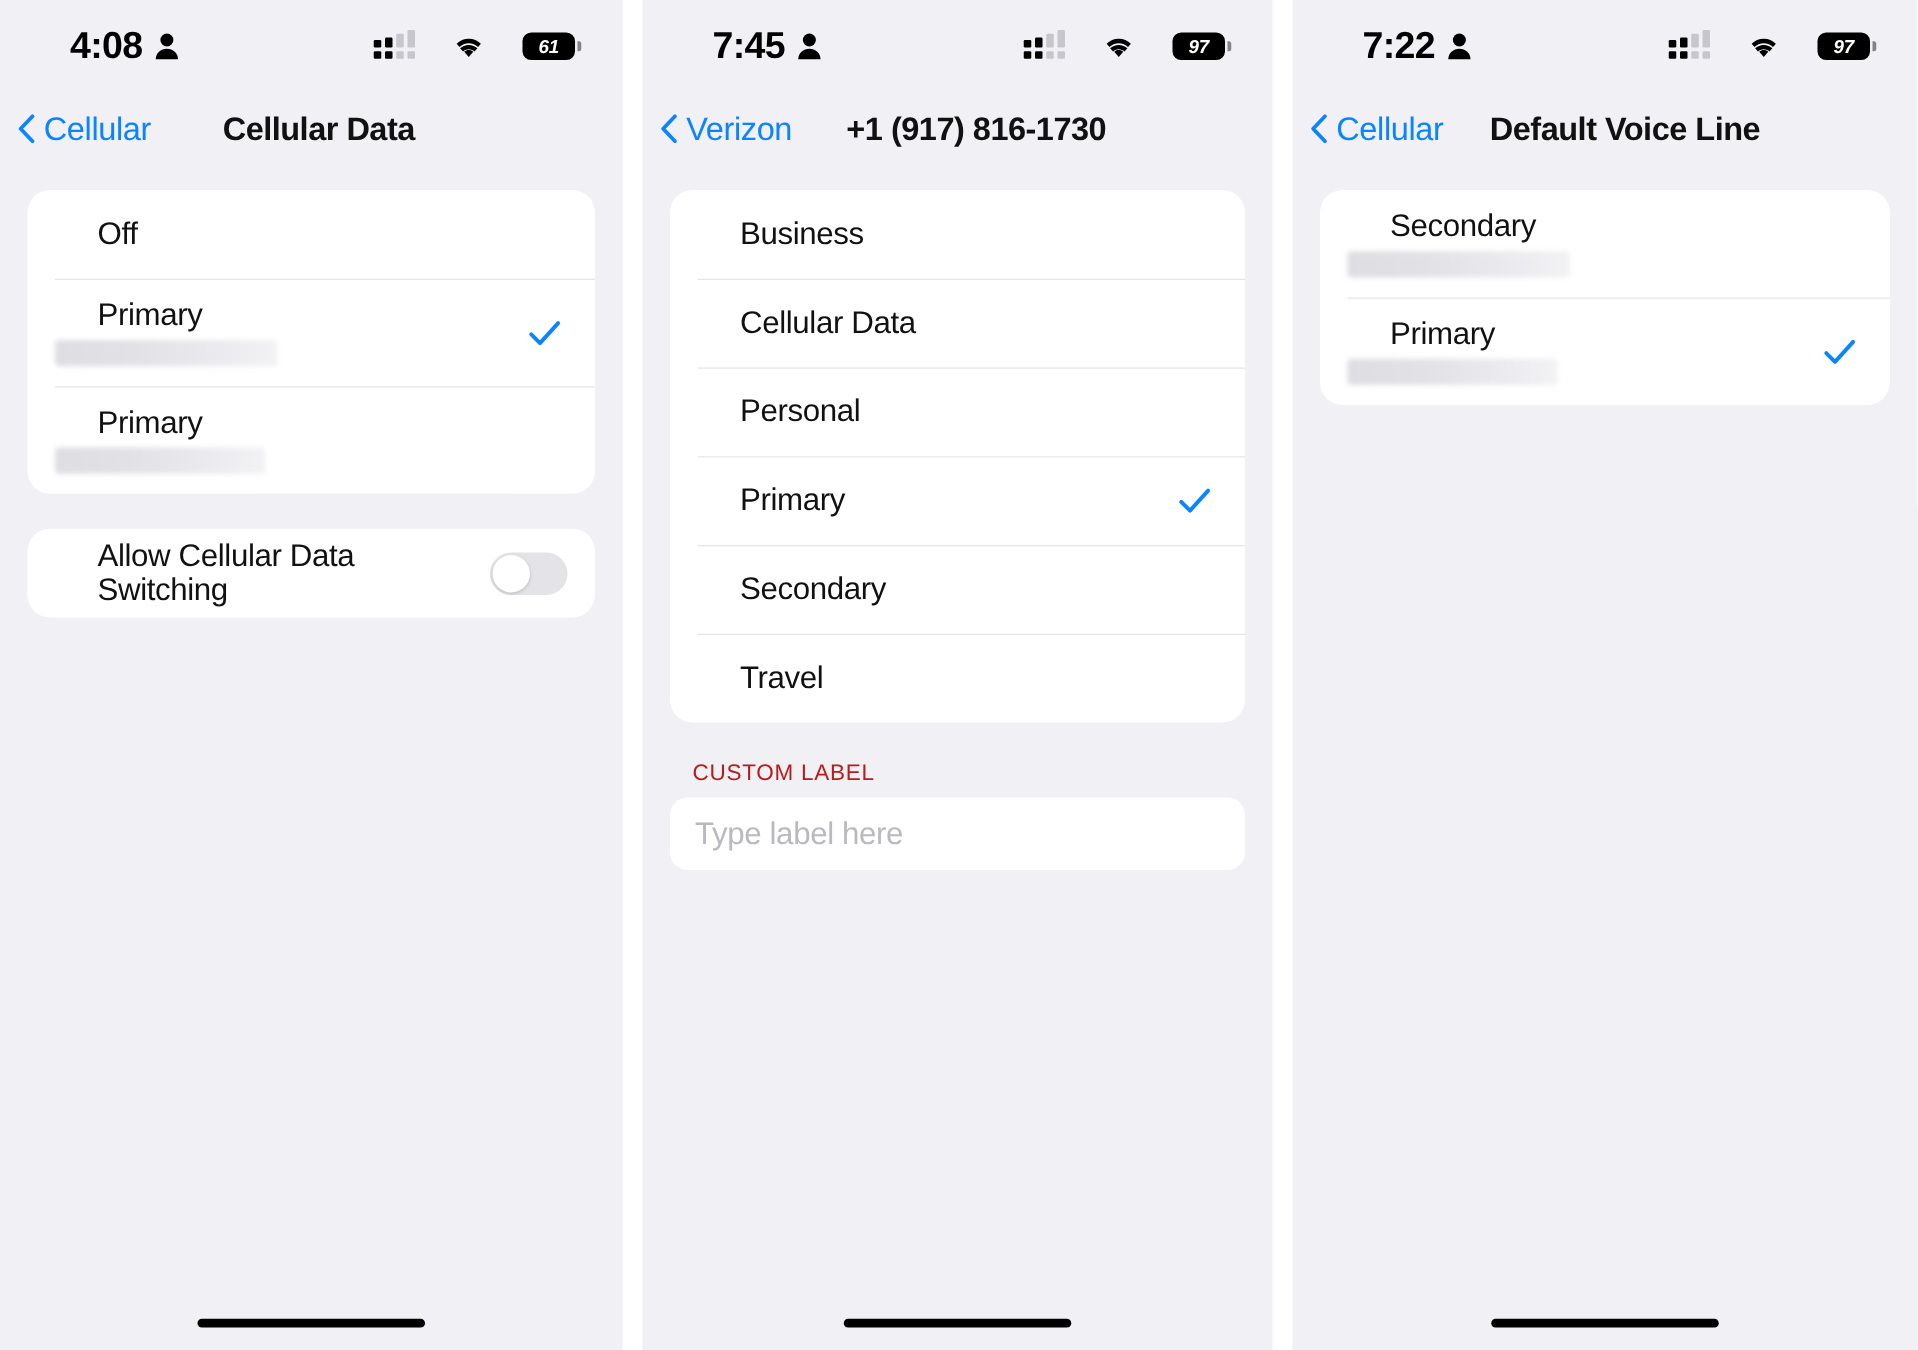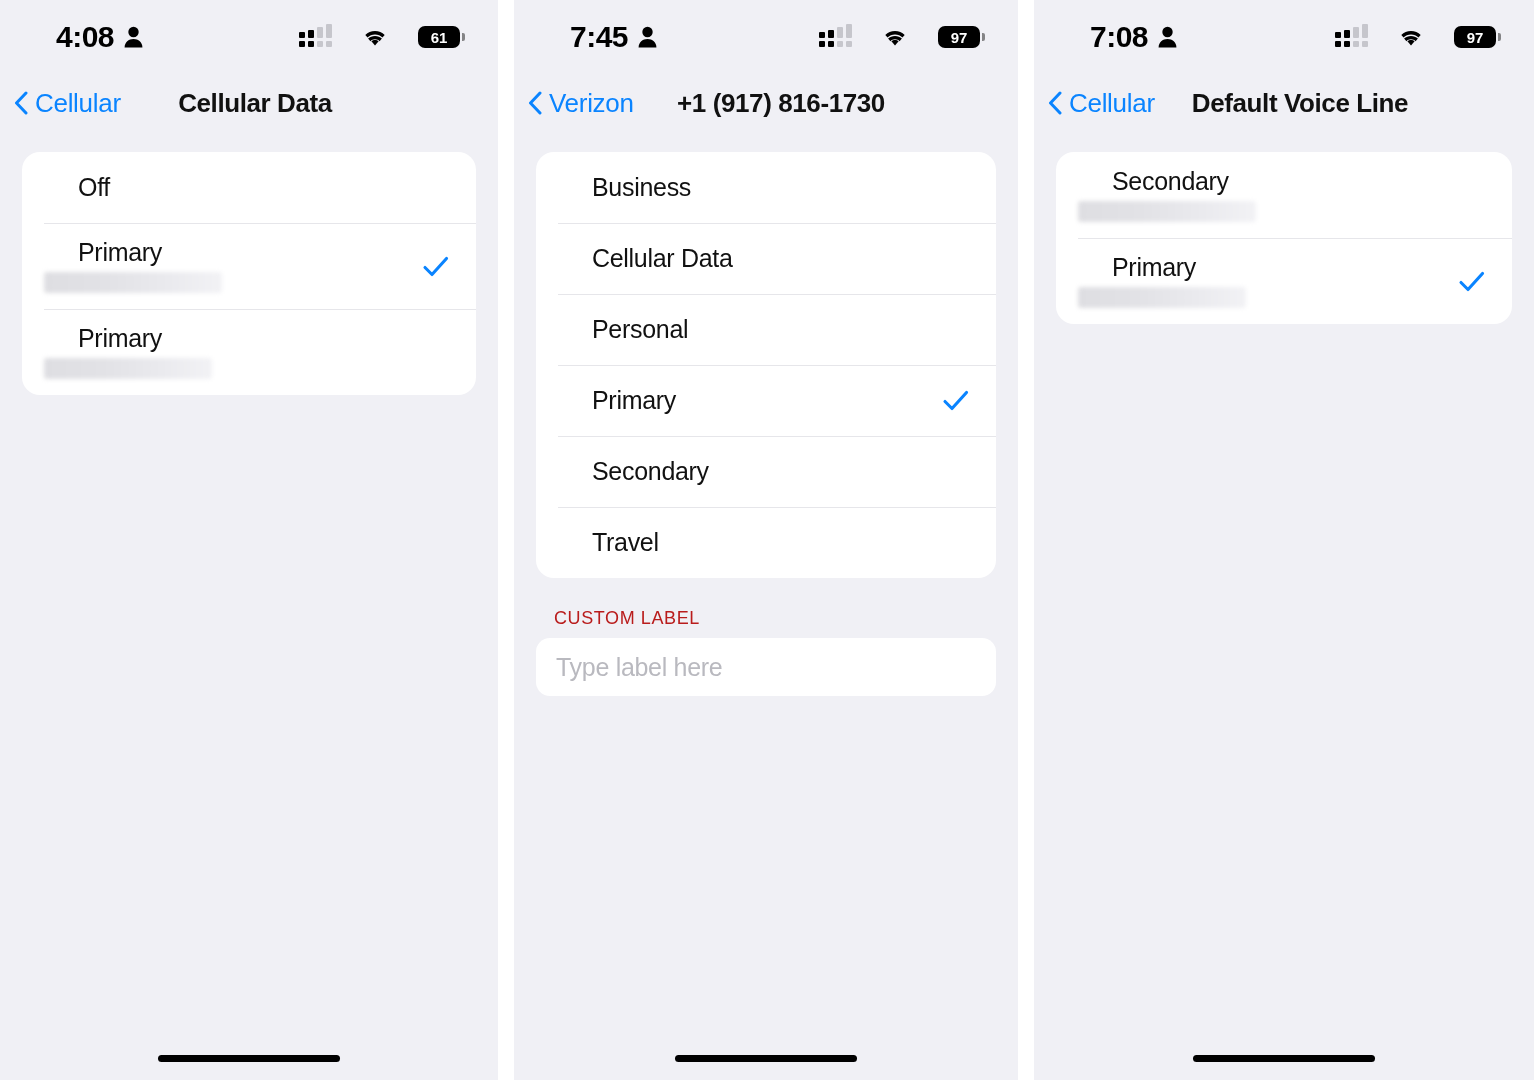--- a/index.html
+++ b/index.html
@@ -39,21 +39,21 @@
   }
   .sb-left {
     display: flex; align-items: center; gap: 10px;
     margin-left: 56px;
   }
   .sb-time {
     font-size: 30px; font-weight: 700; color: #000;
     letter-spacing: -0.5px; line-height: 1;
   }
   .person-icon { display:block; width: 19px; height: 22px; }
-  .sb-right { display: flex; align-items: center; gap: 30px; }
+  .sb-right { display: flex; align-items: center; gap: 30px; font-style: italic; }
 
   
   .cell-icon { display: flex; align-items: flex-end; gap: 3px; height: 20px; }
   .cell-col { display: flex; flex-direction: column; justify-content: flex-end; gap: 3px; }
   .cell-col i { display: block; width: 6px; background: #000; border-radius: 1px; }
   .cell-col i.dot { height: 6px; }
   .cell-col i.b1 { height: 8px; }
   .cell-col i.b2 { height: 11px; }
   .cell-col i.b3 { height: 14px; }
   .cell-col.faded i { background: #c6c6cc; }
@@ -268,20 +268,30 @@
           </span>
         </div>
         <div class="row two">
           <div class="row-main">
             <span class="row-label">Primary</span>
             <span class="redacted short"></span>
           </div>
         </div>
       </div>
 
+      <div class="card" style="margin-top:28px">
+        <div class="row">
+          <div class="row-main">
+              <span class="row-label">Allow Cellular Data Switching</span>
+            </div>
+          <span class="switch">
+              <span class="knob"></span>
+            </span>
+        </div>
+      </div>
 
     </div>
 
     <div class="home-indicator"></div>
   </div>
 
   <div class="gap"></div>
 
   <div class="panel p2">
     <div class="statusbar">
@@ -384,21 +394,21 @@
     </div>
 
     <div class="home-indicator"></div>
   </div>
 
   <div class="gap"></div>
 
   <div class="panel p3">
     <div class="statusbar">
       <div class="sb-left">
-        <span class="sb-time">7:08</span>
+        <span class="sb-time">7:22</span>
         <span>
           <svg class="person-icon" viewBox="0 0 19 22">
               <circle cx="9.5" cy="6" r="5.2" fill="#000"></circle>
               <path d="M0.6 21.4c0-5 4-8.4 8.9-8.4s8.9 3.4 8.9 8.4z" fill="#000"></path>
             </svg>
         </span>
       </div>
       <div class="sb-right">
         <span class="cell-icon">
           <span class="cell-col">

